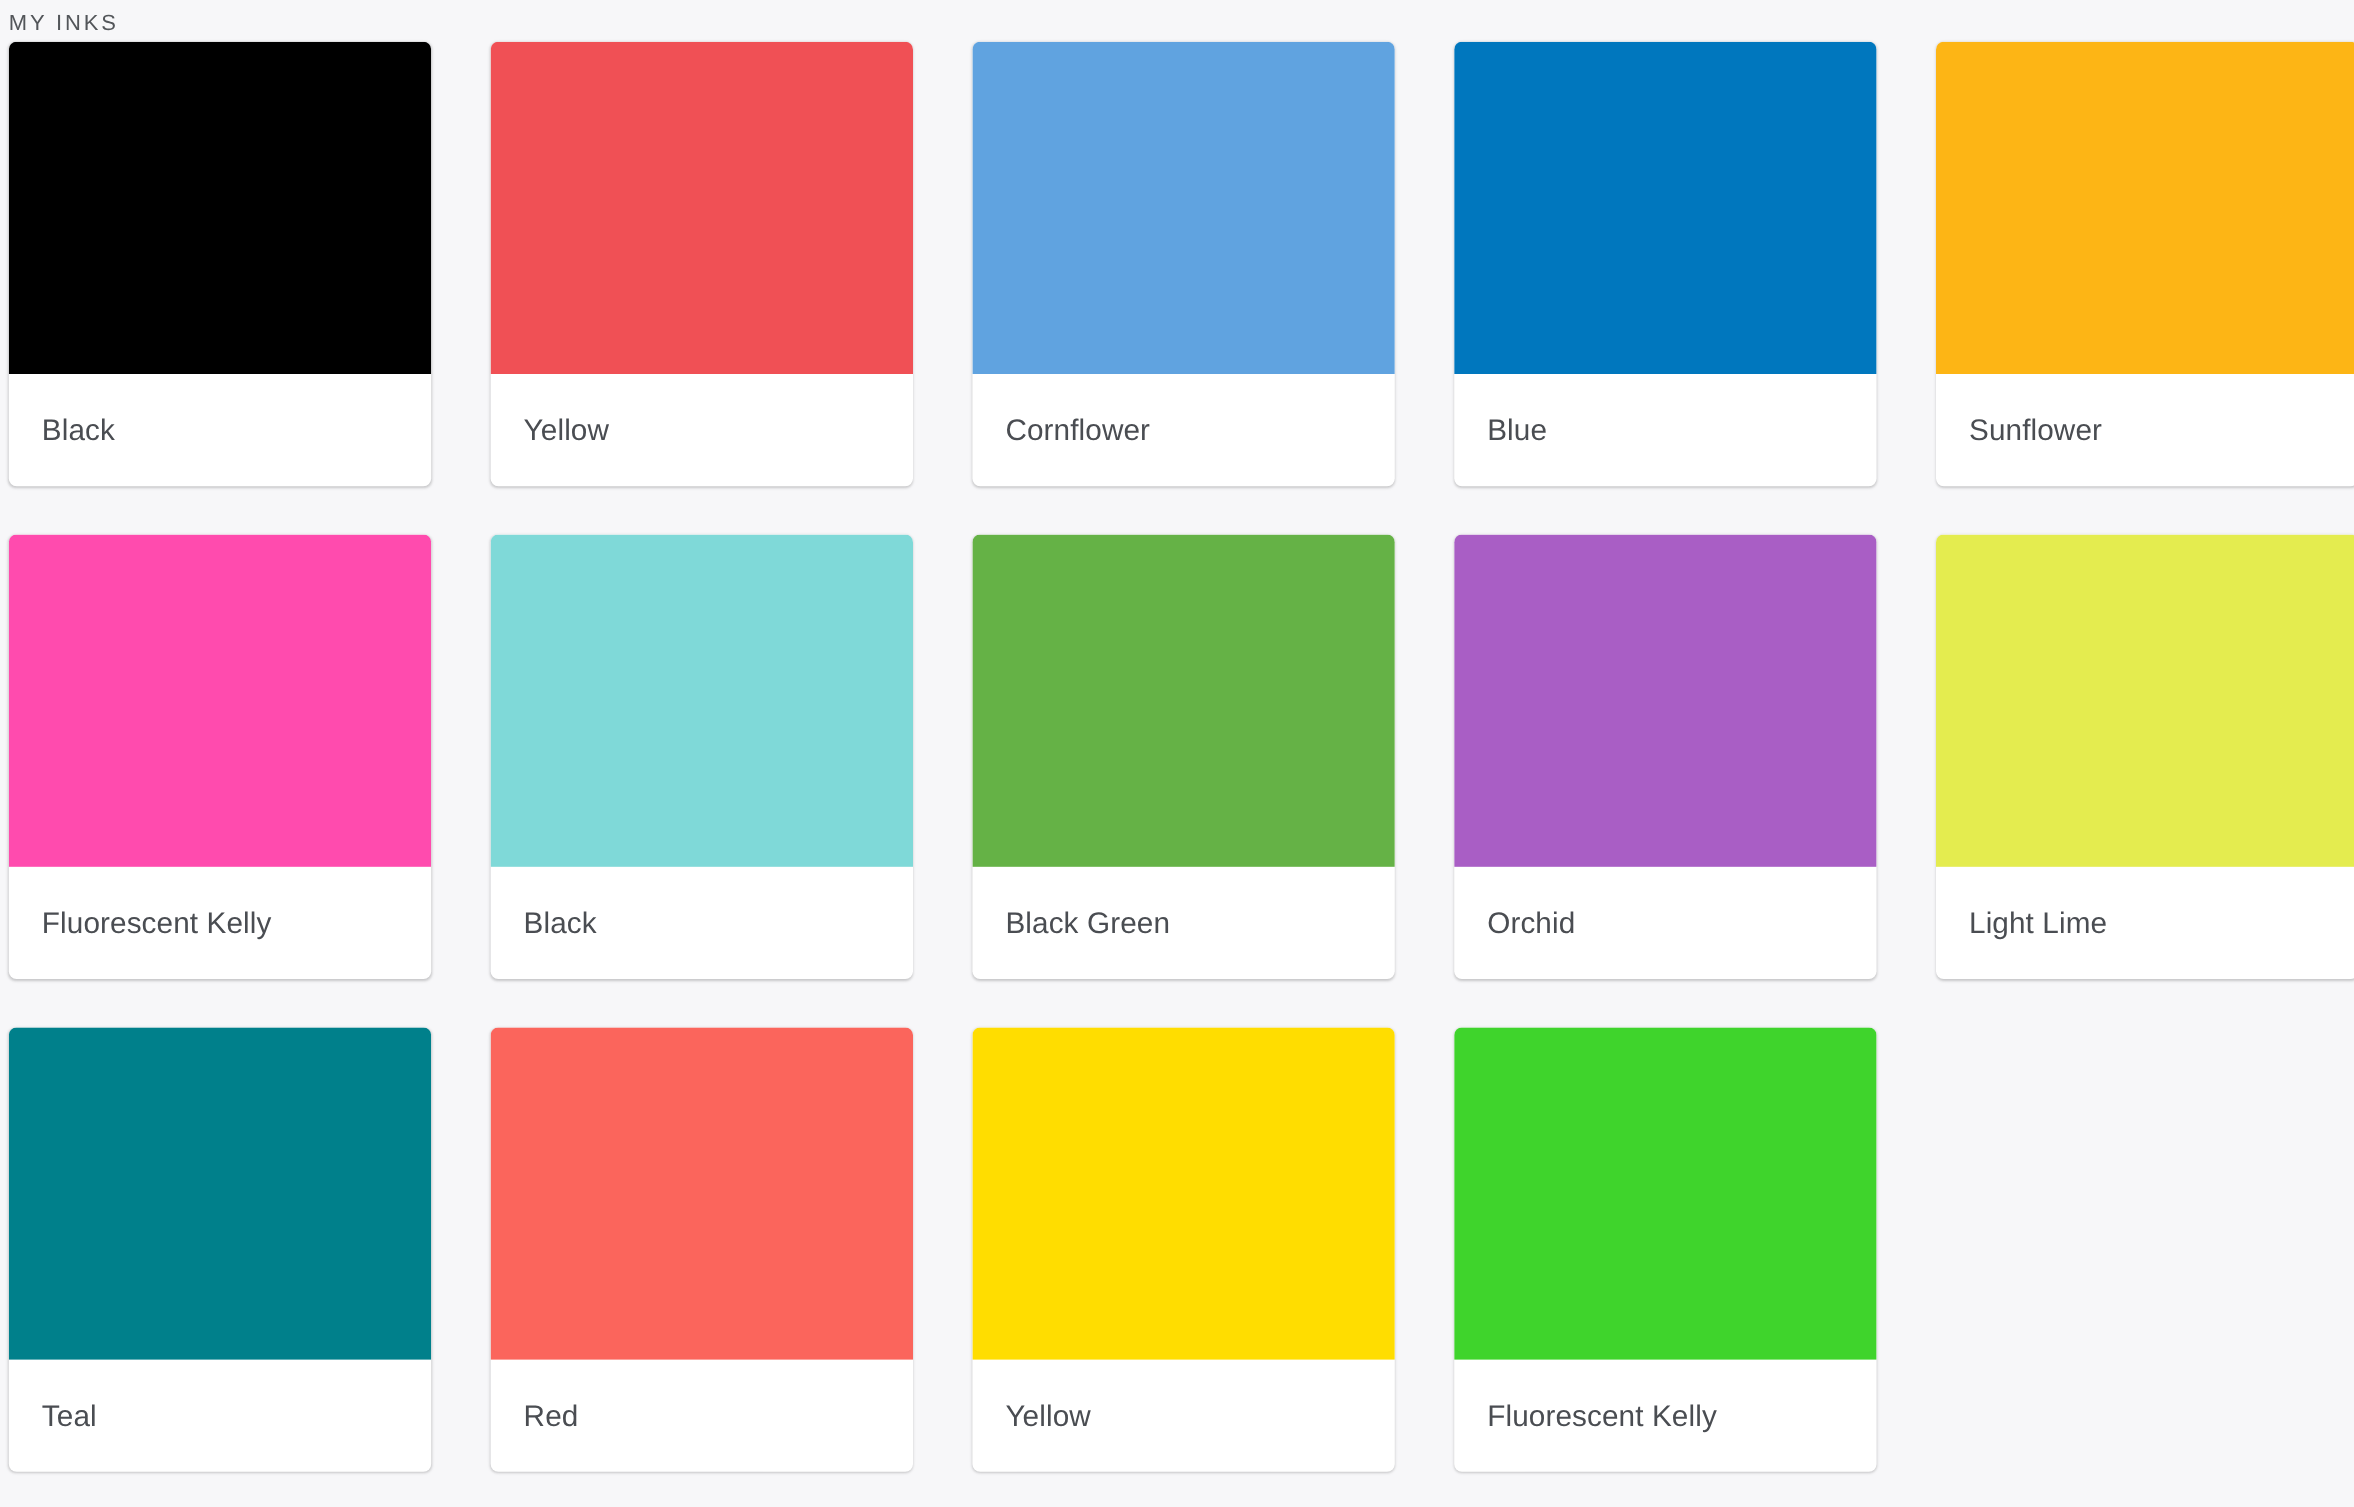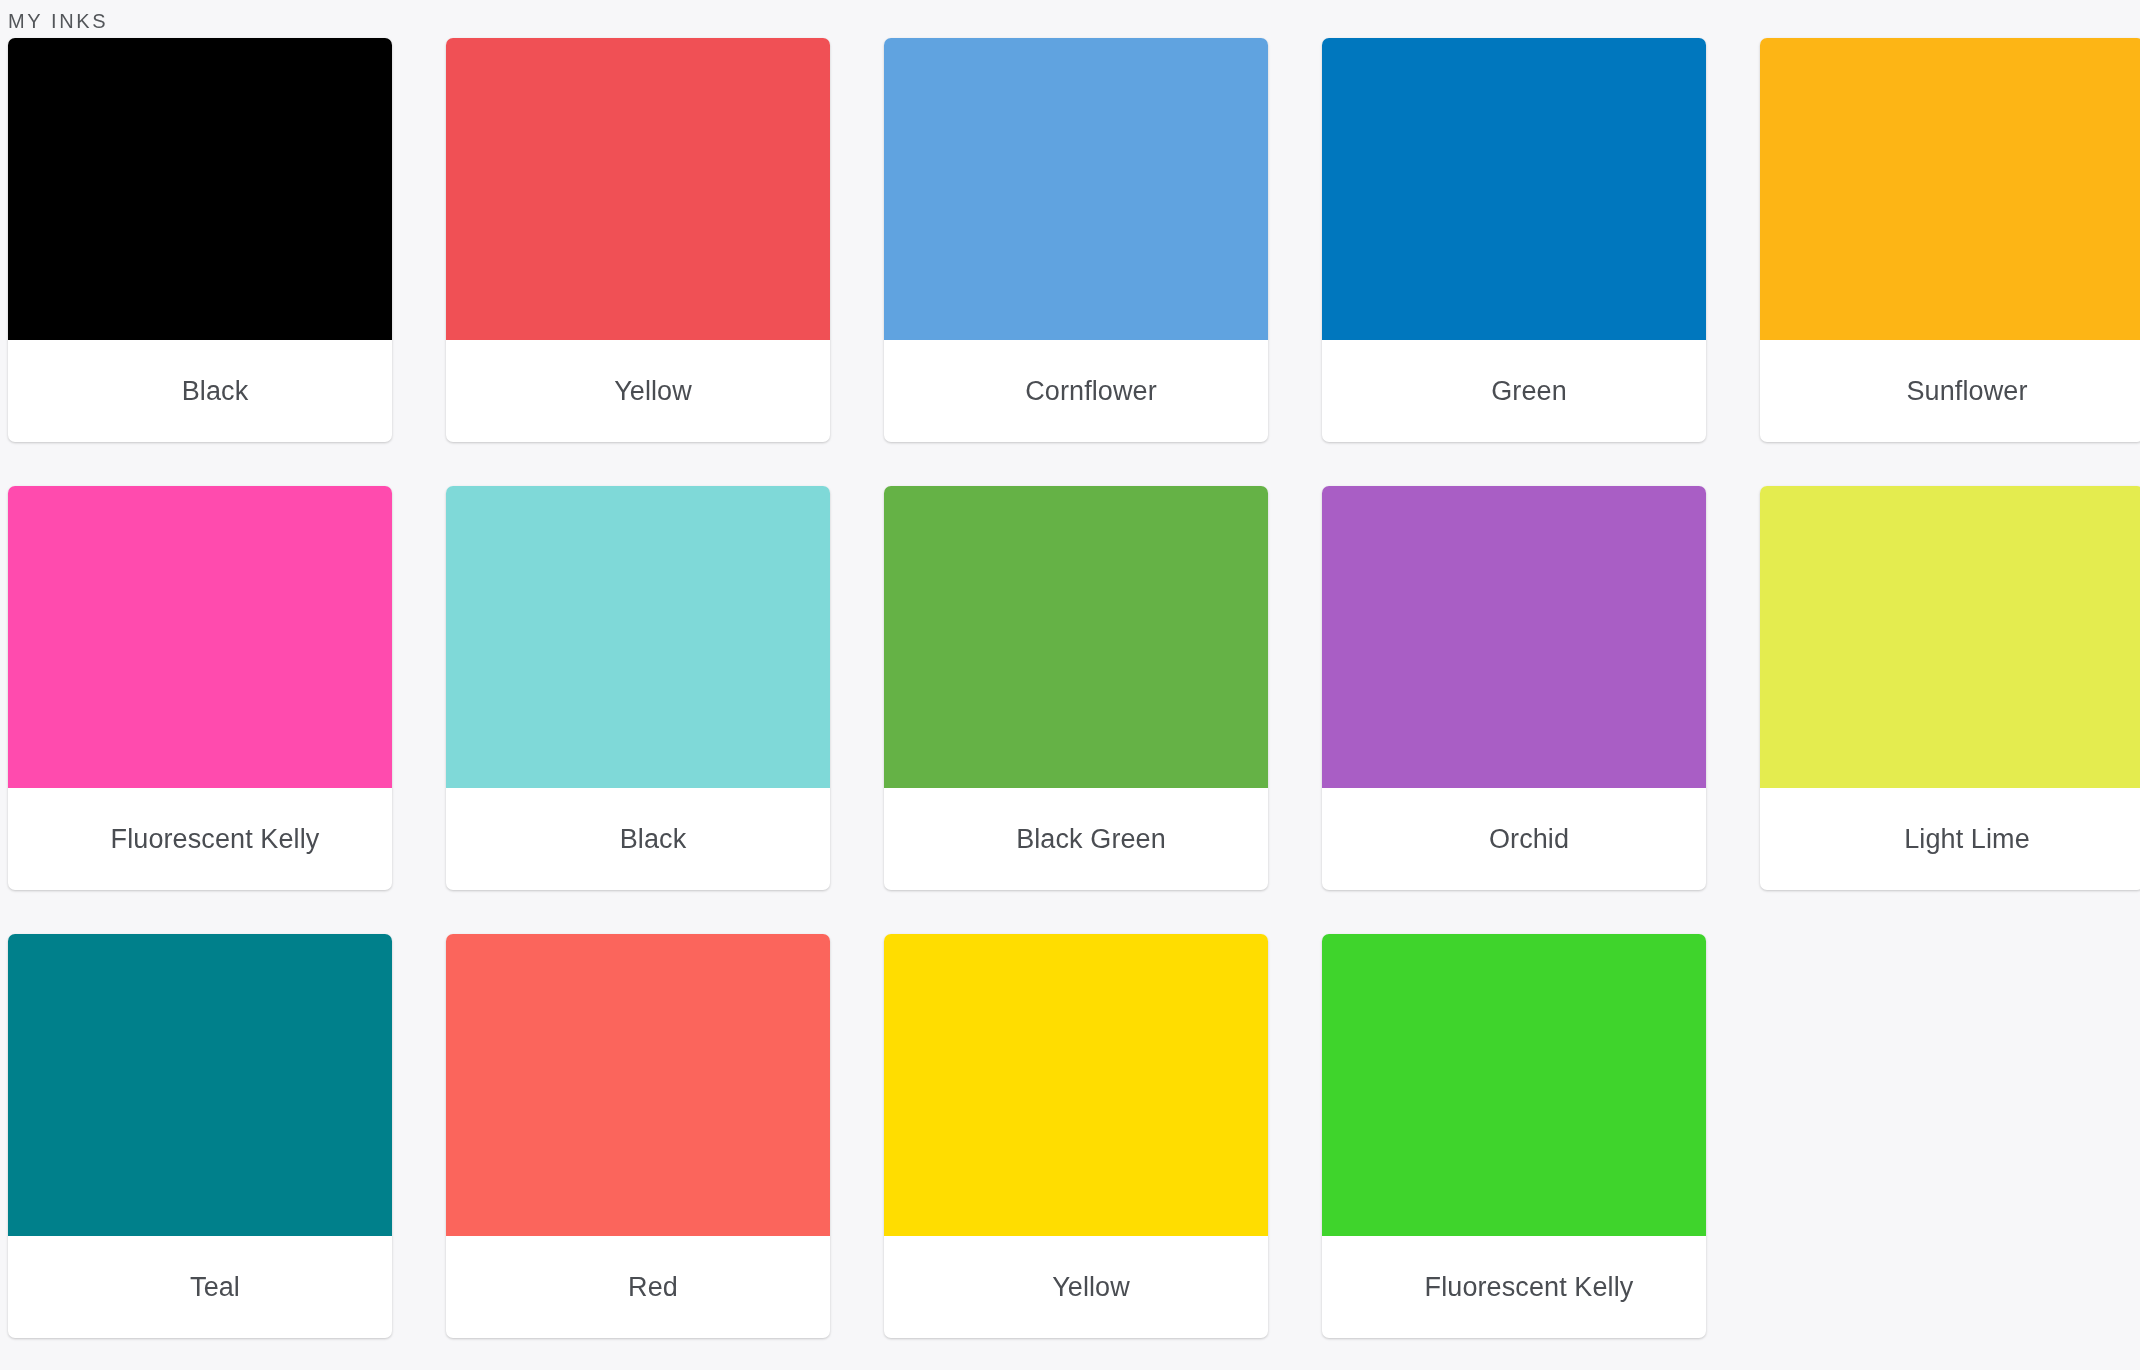--- a/index.html
+++ b/index.html
@@ -61,21 +61,20 @@
     width: 100%;
     display: block;
   }
 
   .ink-label-wrap {
     height: 102px;
     display: flex;
     align-items: center;
     padding-left: 30px;
     box-sizing: border-box;
-    justify-content: center;
   }
 
   .ink-label {
     font-size: 27px;
     line-height: 32px;
     color: #4a4d52;
     font-weight: 400;
     letter-spacing: 0.1px;
     white-space: nowrap;
   }
@@ -102,21 +101,21 @@
       </div>
       <div class="ink-card">
         <div class="ink-swatch" style="background: rgb(96, 163, 224);"></div>
         <div class="ink-label-wrap">
           <span class="ink-label">Cornflower</span>
         </div>
       </div>
       <div class="ink-card">
         <div class="ink-swatch" style="background: rgb(0, 119, 190);"></div>
         <div class="ink-label-wrap">
-          <span class="ink-label">Green</span>
+          <span class="ink-label">Blue</span>
         </div>
       </div>
       <div class="ink-card">
         <div class="ink-swatch" style="background: rgb(253, 181, 21);"></div>
         <div class="ink-label-wrap">
           <span class="ink-label">Sunflower</span>
         </div>
       </div>
       <div class="ink-card">
         <div class="ink-swatch" style="background: rgb(255, 75, 174);"></div>

